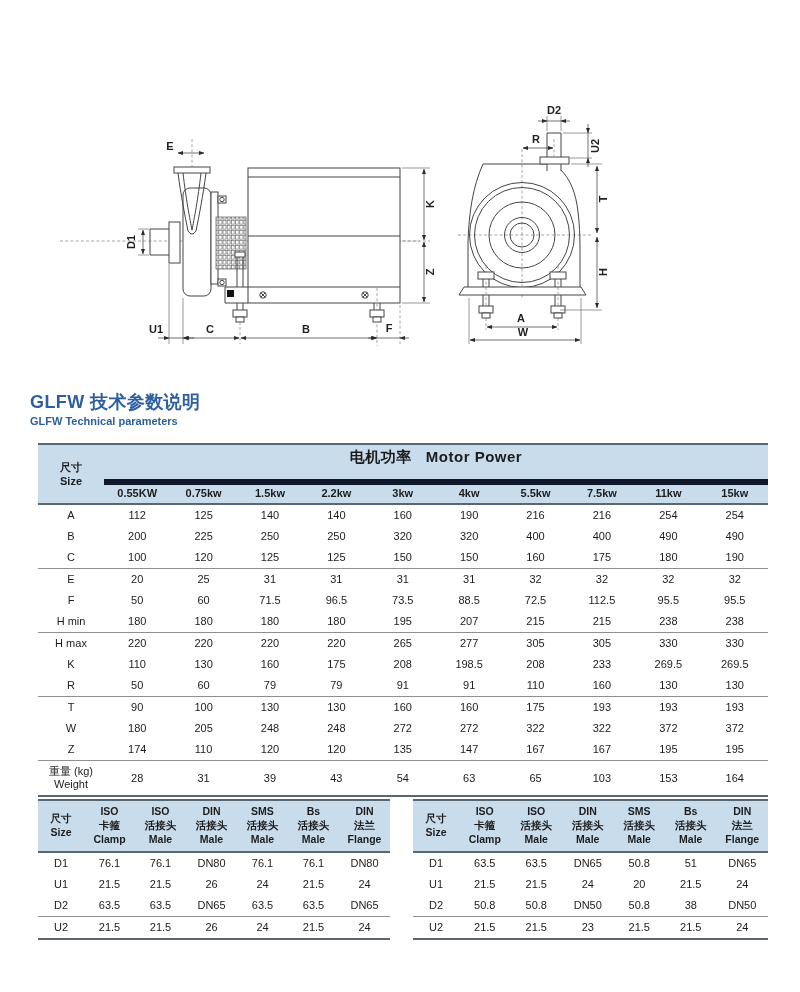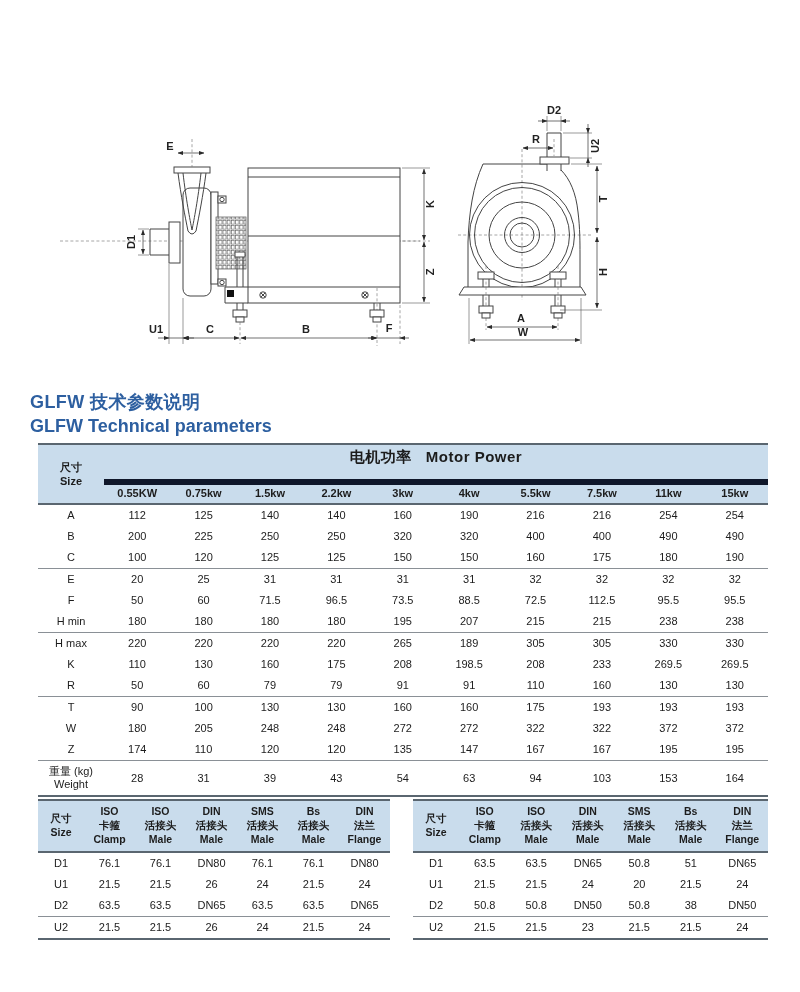--- a/index.html
+++ b/index.html
@@ -5,21 +5,21 @@
   html,body{margin:0;padding:0;}
   body{
     width:800px;height:992px;background:#ffffff;position:relative;
     font-family:"Liberation Sans",sans-serif;color:#1e1e1e;overflow:hidden;
   }
   .abs{position:absolute;}
 
   
   #heading{left:30px;top:390px;line-height:1.35;}
   #heading .zh{font-size:18px;font-weight:bold;color:var(--heading-text,#2d5fa0);letter-spacing:.4px;}
-  #heading .en{font-size:18px;font-weight:bold;color:var(--heading-text,#2d5fa0);}
+  #heading .en{font-size:11px;font-weight:bold;color:var(--heading-text,#2d5fa0);}
 
   
   table.data{
     border-collapse:collapse;table-layout:fixed;width:100%;
     font-size:11px;color:#1c1c1c;
     border-top:2px solid var(--border-dark,#5a6670);
     border-bottom:2px solid var(--border-dark,#5a6670);
   }
   table.data thead{border-bottom:2px solid var(--border-dark,#5a6670);}
   table.data thead th{background:var(--header-bg,#c9dcec);font-weight:bold;text-align:center;}
@@ -371,21 +371,21 @@
           <td>238</td>
           <td>238</td>
         </tr>
         <tr class="group-start">
           <th>H max</th>
           <td>220</td>
           <td>220</td>
           <td>220</td>
           <td>220</td>
           <td>265</td>
-          <td>189</td>
+          <td>277</td>
           <td>305</td>
           <td>305</td>
           <td>330</td>
           <td>330</td>
         </tr>
         <tr>
           <th>K</th>
           <td>110</td>
           <td>130</td>
           <td>160</td>
@@ -450,21 +450,21 @@
           <td>195</td>
         </tr>
         <tr class="group-start">
           <th>重量 (kg)<br>Weight</th>
           <td>28</td>
           <td>31</td>
           <td>39</td>
           <td>43</td>
           <td>54</td>
           <td>63</td>
-          <td>94</td>
+          <td>65</td>
           <td>103</td>
           <td>153</td>
           <td>164</td>
         </tr>
       </tbody>
   </table>
 </div>
 
 <div id="conn-left" class="abs conn-wrap">
   <table class="data conn">

